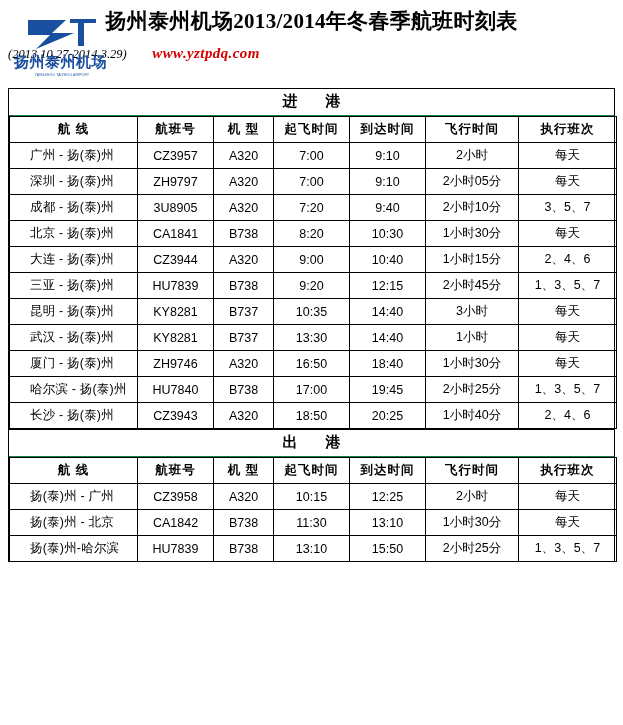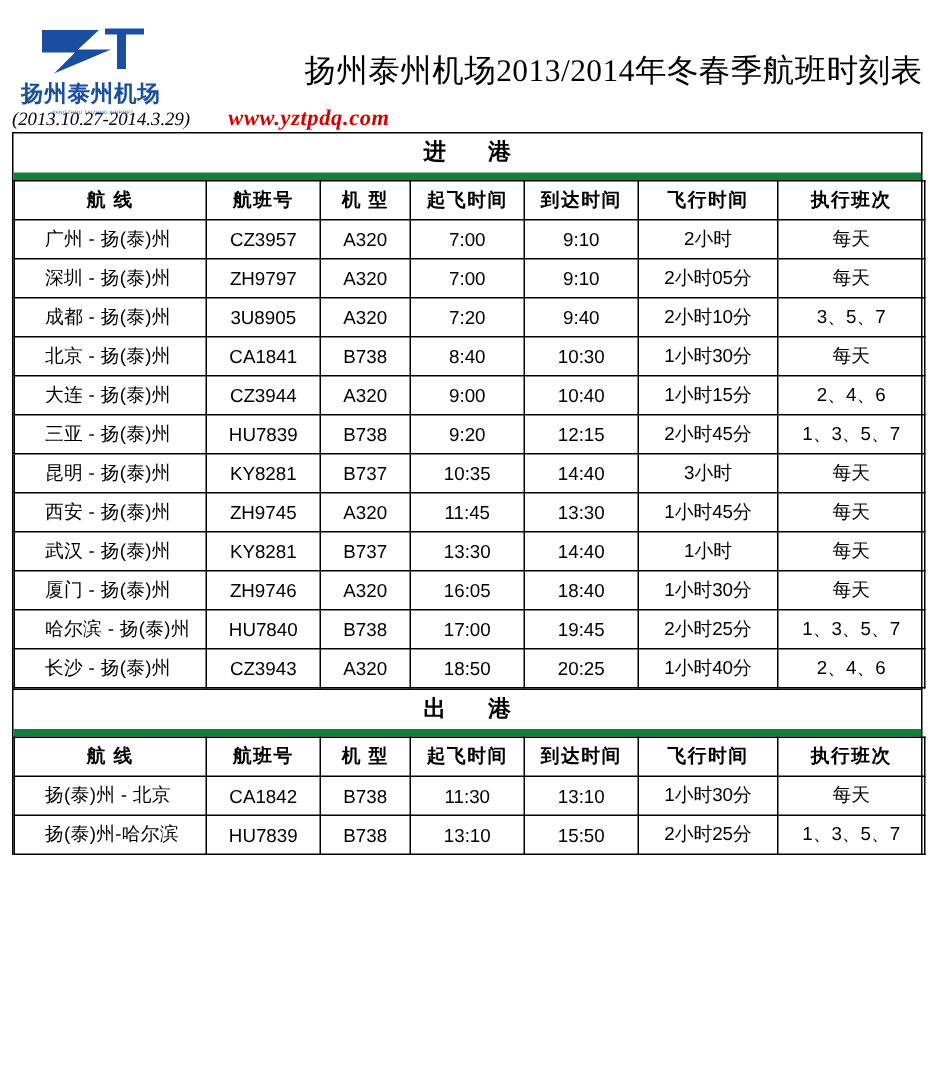--- a/index.html
+++ b/index.html
@@ -50,25 +50,25 @@
   }
   .logo-en {
     text-align: center;
     font-size: 3.6px;
     color: #1a4fa0;
     letter-spacing: 0.3px;
     margin-top: 1px;
     transform: scale(0.9);
   }
   .title {
-    text-align: right;
+    text-align: center;
     font-family: "Liberation Serif", serif;
     font-size: 21px;
-    font-weight: normal;
-    padding-top: 33px;
+    font-weight: bold;
+    padding-top: 7px;
     letter-spacing: 0.3px;
   }
   .subline {
     margin-top: 10px;
     font-size: 12.5px;
     white-space: nowrap;
     font-style: italic;
   }
   .subline .daterange {
     font-family: "Liberation Serif", serif;
@@ -122,21 +122,21 @@
   .col-type  { width: 60px; }
   .col-dep   { width: 76px; }
   .col-arr   { width: 76px; }
   .col-dur   { width: 93px; }
   .col-freq  { width: 98px; }
   .outer-box {
     border: 1px solid #000000;
     border-bottom: none;
   }
   .sec-head-row {
-    border-bottom: 5px solid #15803d;
+    border-bottom: 1px solid #15803d;
   }
 </style>
 </head>
 <body>
 
 <div class="page">
 
   <div class="header">
     <div class="logo">
       <div class="logo-mark">
@@ -205,21 +205,21 @@
             <td>A320</td>
             <td>7:20</td>
             <td>9:40</td>
             <td>2小时10分</td>
             <td>3、5、7</td>
           </tr>
         <tr>
             <td class="route">北京 - 扬(泰)州</td>
             <td>CA1841</td>
             <td>B738</td>
-            <td>8:40</td>
+            <td>8:20</td>
             <td>10:30</td>
             <td>1小时30分</td>
             <td>每天</td>
           </tr>
         <tr>
             <td class="route">大连 - 扬(泰)州</td>
             <td>CZ3944</td>
             <td>A320</td>
             <td>9:00</td>
             <td>10:40</td>
@@ -238,42 +238,33 @@
         <tr>
             <td class="route">昆明 - 扬(泰)州</td>
             <td>KY8281</td>
             <td>B737</td>
             <td>10:35</td>
             <td>14:40</td>
             <td>3小时</td>
             <td>每天</td>
           </tr>
         <tr>
-            <td class="route">西安 - 扬(泰)州</td>
-            <td>ZH9745</td>
-            <td>A320</td>
-            <td>11:45</td>
-            <td>13:30</td>
-            <td>1小时45分</td>
-            <td>每天</td>
-          </tr>
-        <tr>
             <td class="route">武汉 - 扬(泰)州</td>
             <td>KY8281</td>
             <td>B737</td>
             <td>13:30</td>
             <td>14:40</td>
             <td>1小时</td>
             <td>每天</td>
           </tr>
         <tr>
             <td class="route">厦门 - 扬(泰)州</td>
             <td>ZH9746</td>
             <td>A320</td>
-            <td>16:05</td>
+            <td>16:50</td>
             <td>18:40</td>
             <td>1小时30分</td>
             <td>每天</td>
           </tr>
         <tr>
             <td class="route">哈尔滨 - 扬(泰)州</td>
             <td>HU7840</td>
             <td>B738</td>
             <td>17:00</td>
             <td>19:45</td>
@@ -311,20 +302,29 @@
           <td>航班号</td>
           <td>机  型</td>
           <td>起飞时间</td>
           <td>到达时间</td>
           <td>飞行时间</td>
           <td>执行班次</td>
         </tr>
       </thead>
       <tbody>
         <tr>
+            <td class="route">扬(泰)州 - 广州</td>
+            <td>CZ3958</td>
+            <td>A320</td>
+            <td>10:15</td>
+            <td>12:25</td>
+            <td>2小时</td>
+            <td>每天</td>
+          </tr>
+        <tr>
             <td class="route">扬(泰)州 - 北京</td>
             <td>CA1842</td>
             <td>B738</td>
             <td>11:30</td>
             <td>13:10</td>
             <td>1小时30分</td>
             <td>每天</td>
           </tr>
         <tr>
             <td class="route">扬(泰)州-哈尔滨</td>

